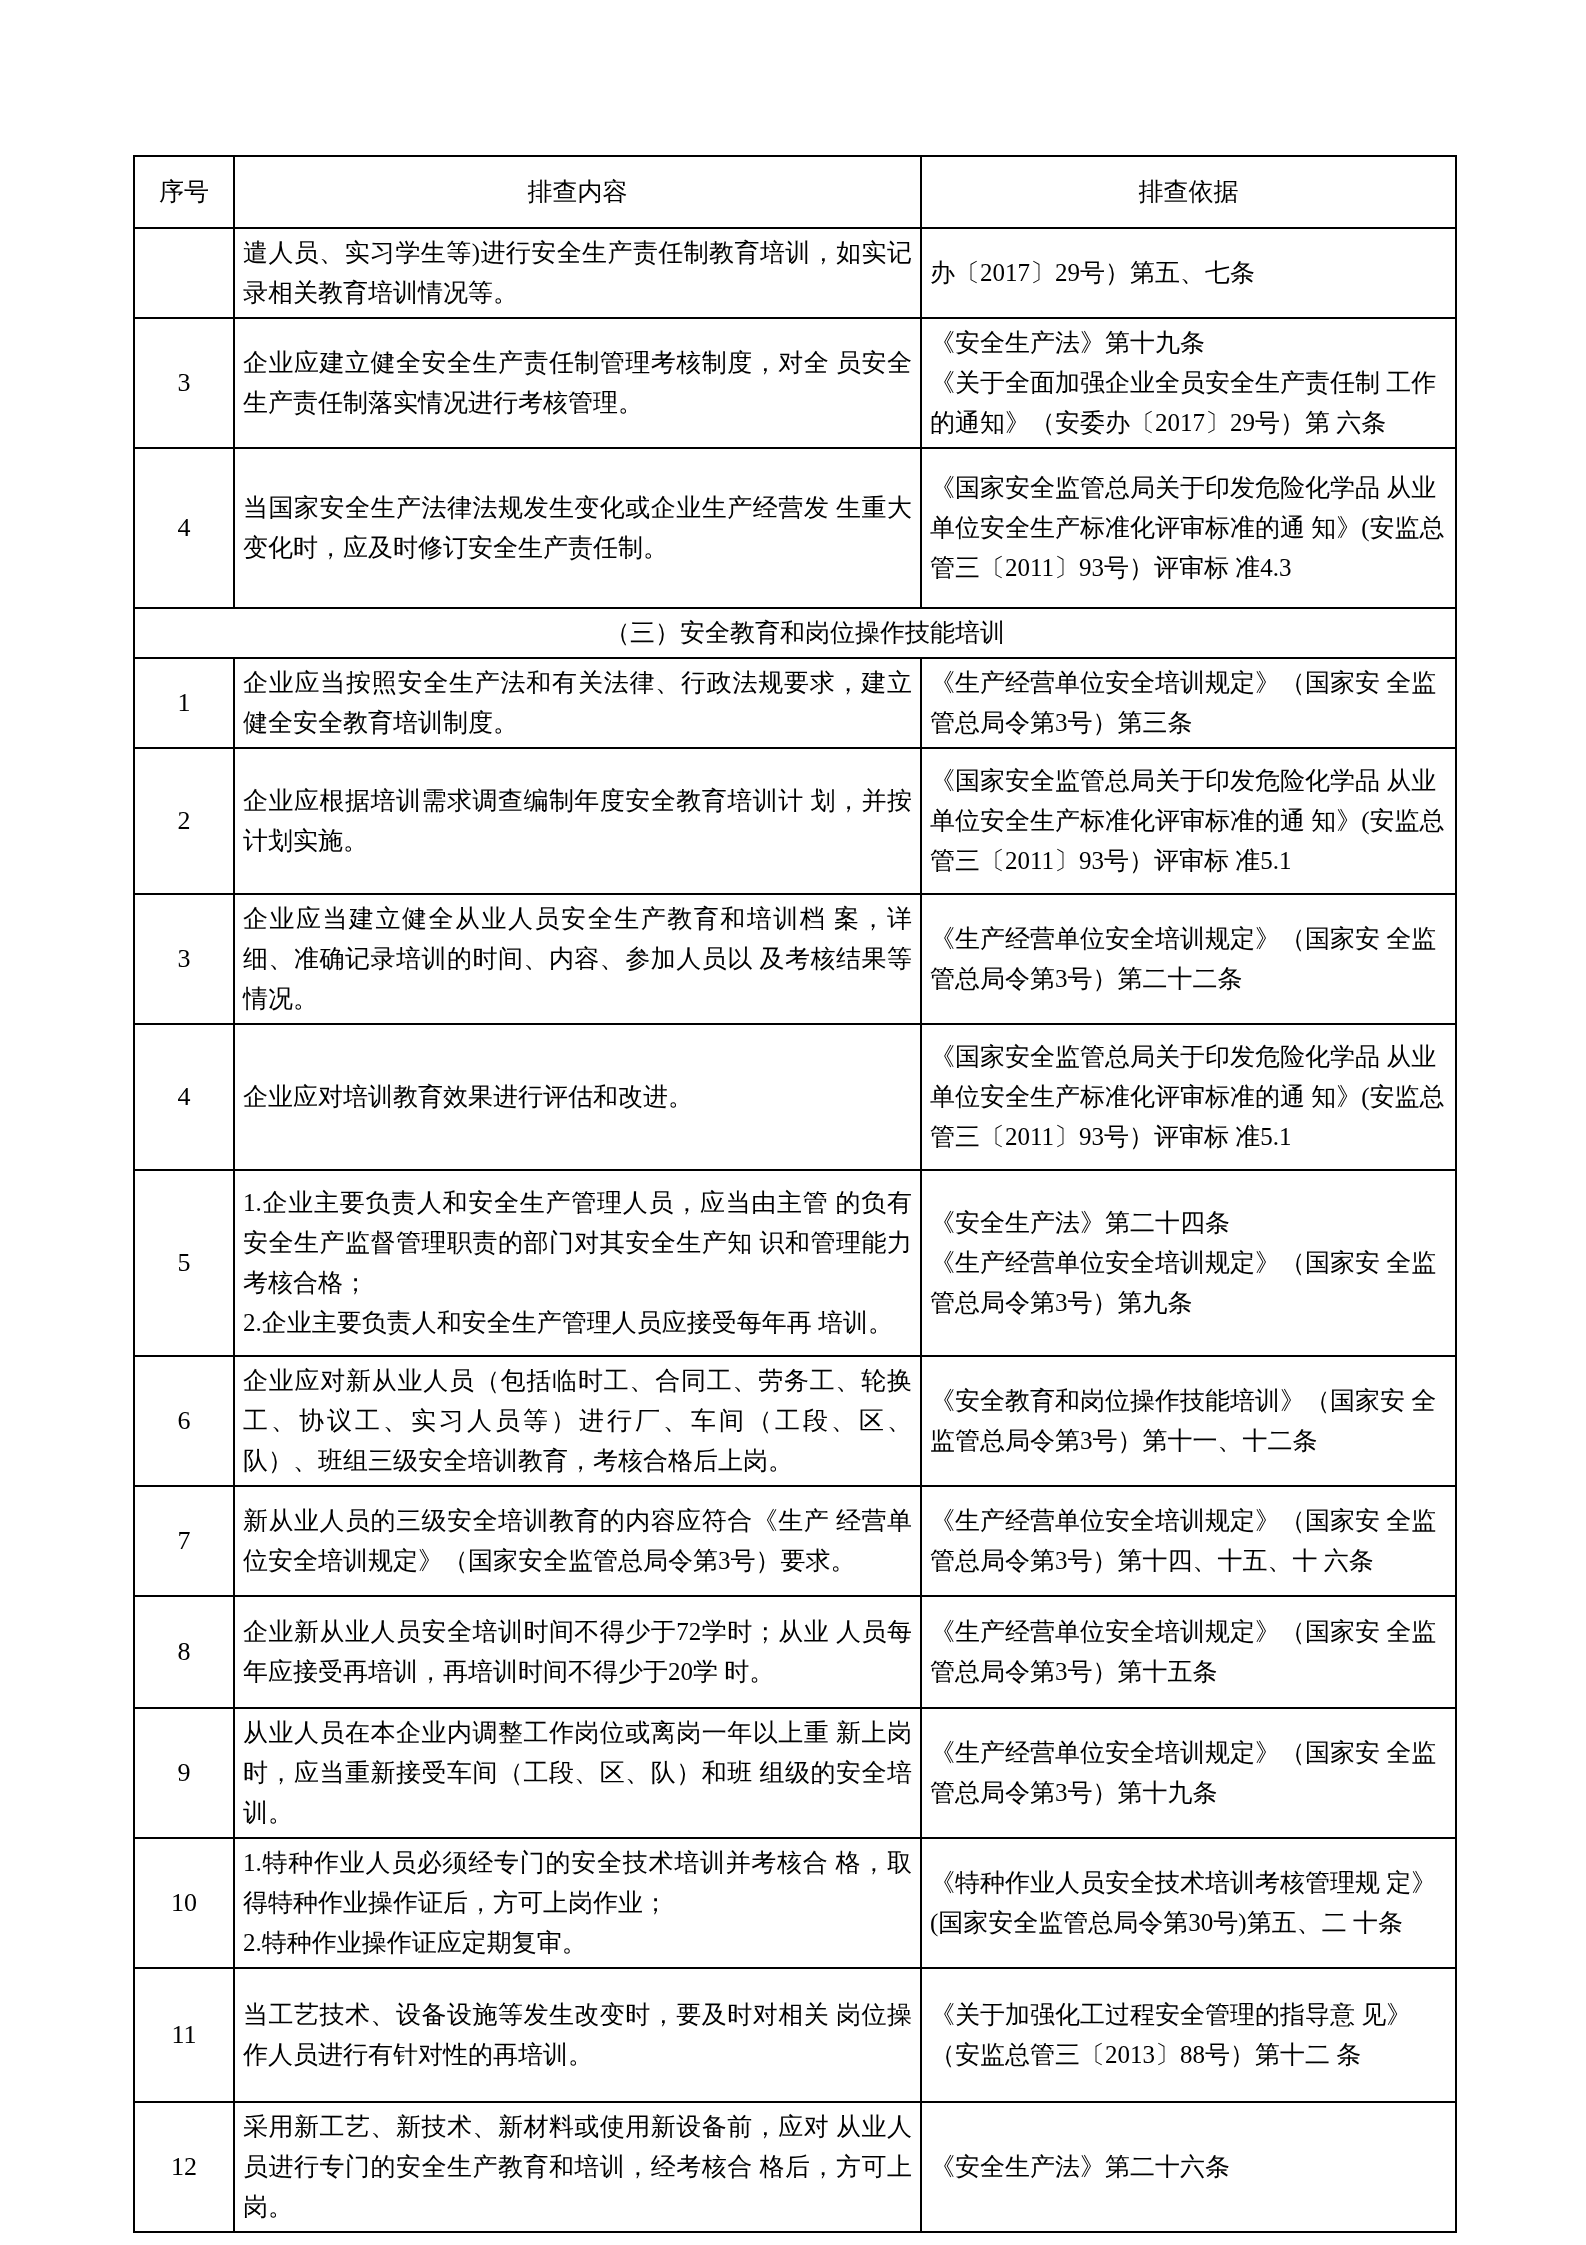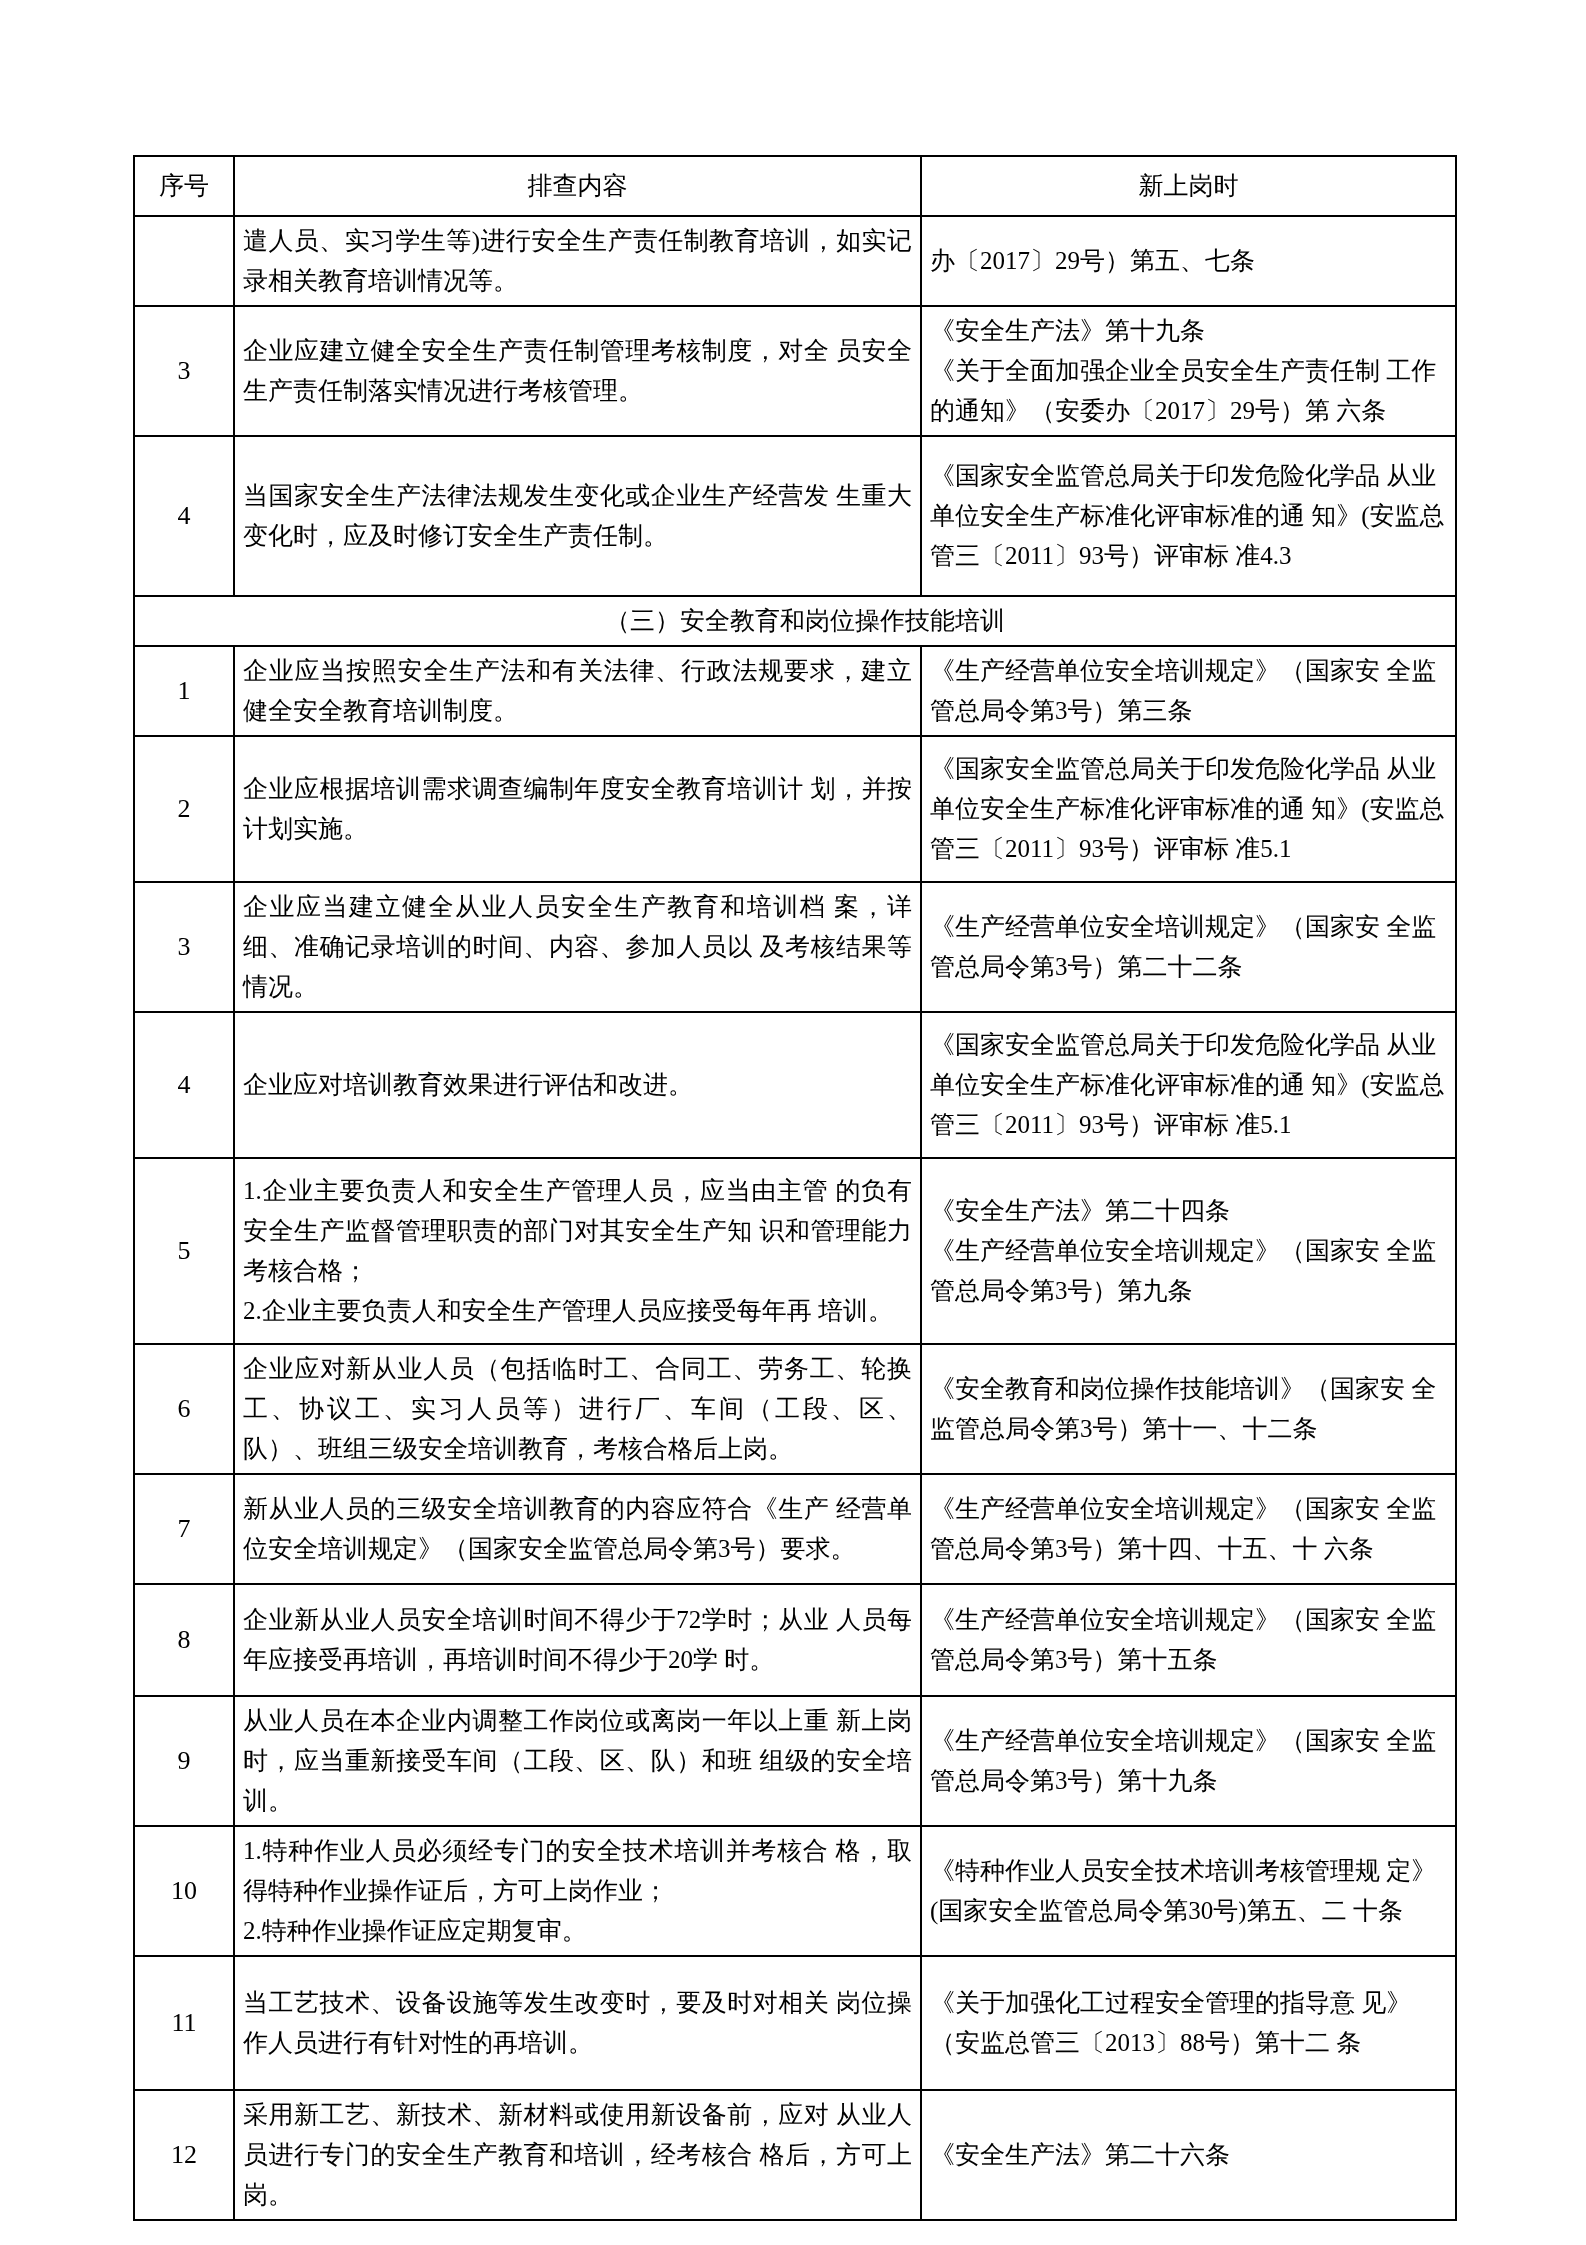--- a/index.html
+++ b/index.html
@@ -50,24 +50,24 @@
 </head>
 <body>
 
 <table class="doc-table">
   <colgroup>
     <col class="c-seq">
       <col class="c-content">
       <col class="c-basis">
   </colgroup>
   <tbody>
-      <tr style="height:60px;">
+      <tr style="height:72px;">
     <th>序号</th>
     <th>排查内容</th>
-    <th>新上岗时</th>
+    <th>排查依据</th>
   </tr>
 
   <tr style="height:80px;">
     <td class="seq"></td>
     <td class="content">遣人员、实习学生等)进行安全生产责任制教育培训，如实记录相关教育培训情况等。</td>
     <td class="basis">办〔2017〕29号）第五、七条</td>
   </tr>
   <tr style="height:130px;">
     <td class="seq">3</td>
     <td class="content">企业应建立健全安全生产责任制管理考核制度，对全 员安全生产责任制落实情况进行考核管理。</td>

